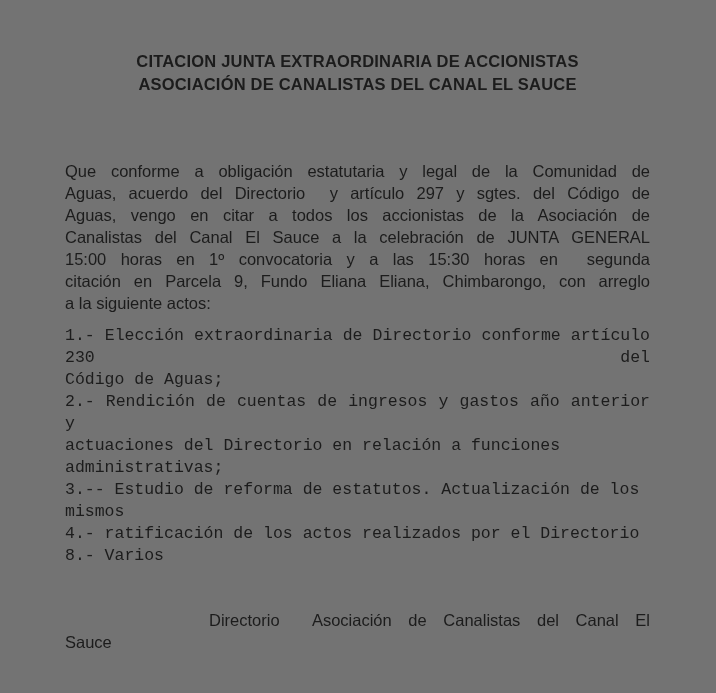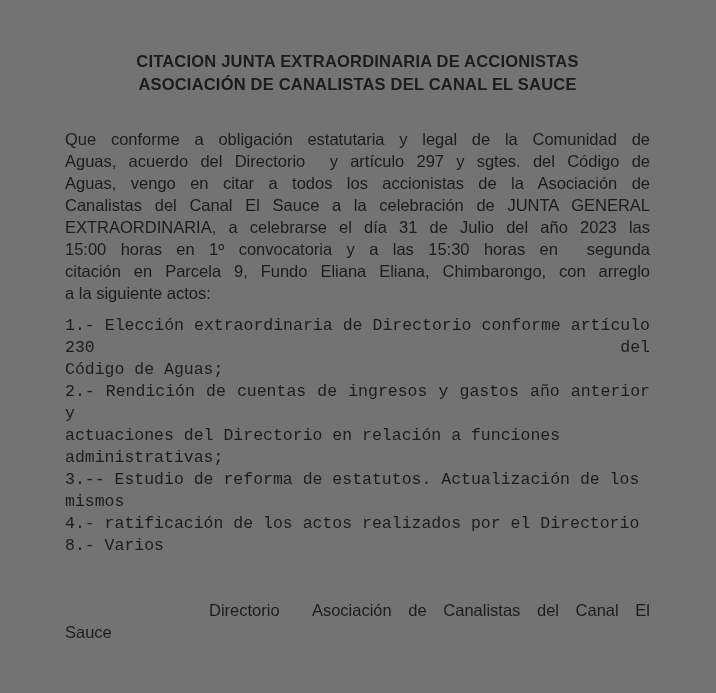--- a/index.html
+++ b/index.html
@@ -22,21 +22,21 @@
   }
   .doc-title {
     margin-top: 50px;
     text-align: center;
     font-weight: bold;
     font-size: 16.5px;
     line-height: 23px;
     letter-spacing: 0.2px;
   }
   .intro {
-    margin-top: 32px;
+    margin-top: 64px;
   }
   .agenda {
     margin-top: 11px;
     font-family: Liberation Mono, monospace;
   }
   .line {
     font-size: 16.5px;
     line-height: 22px;
     white-space: pre-wrap;
   }
@@ -69,21 +69,20 @@
     <div class="doc-title">
       <div class="title-line">CITACION JUNTA EXTRAORDINARIA DE ACCIONISTAS</div>
       <div class="title-line">ASOCIACIÓN DE CANALISTAS DEL CANAL EL SAUCE</div>
     </div>
 
     <div class="intro">
       <div class="line just">Que conforme a obligación estatutaria y legal de la Comunidad de</div>
       <div class="line just">Aguas, acuerdo del Directorio  y artículo 297 y sgtes. del Código de</div>
       <div class="line just">Aguas, vengo en citar a todos los accionistas de la Asociación de</div>
       <div class="line just">Canalistas del Canal El Sauce a la celebración de JUNTA GENERAL</div>
-      <div class="line just">EXTRAORDINARIA, a celebrarse el día 31 de Julio del año 2023 las</div>
       <div class="line just">15:00 horas en 1º convocatoria y a las 15:30 horas en  segunda</div>
       <div class="line just">citación en Parcela 9, Fundo Eliana Eliana, Chimbarongo, con arreglo</div>
       <div class="line left">a la siguiente actos:</div>
     </div>
 
     <div class="agenda">
       <div class="line just">1.- Elección extraordinaria de Directorio conforme artículo 230 del</div>
       <div class="line left">Código de Aguas;</div>
       <div class="line just">2.- Rendición de cuentas de ingresos y gastos año anterior y</div>
       <div class="line left">actuaciones del Directorio en relación a funciones administrativas;</div>

